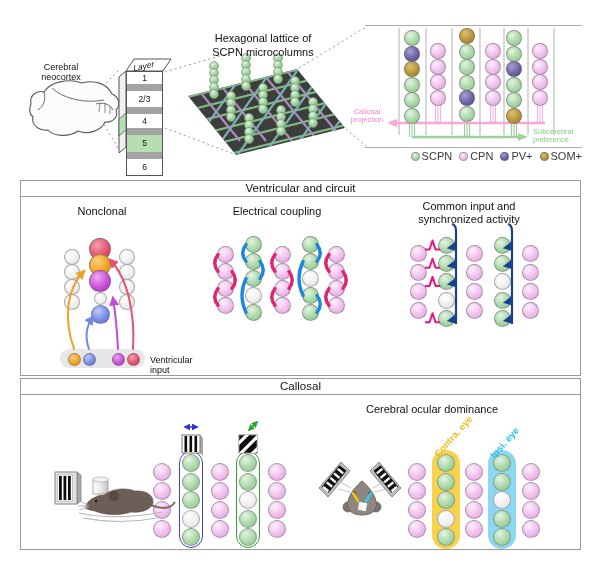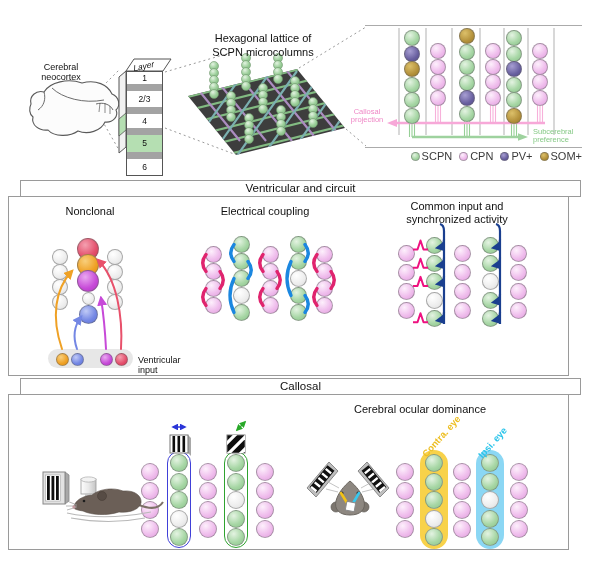--- a/index.html
+++ b/index.html
@@ -15,21 +15,21 @@
   .c-purple{background:radial-gradient(circle at 36% 30%,#a79ed2,#685f9f 62%,#544b8b)}
   .c-gold{background:radial-gradient(circle at 36% 30%,#dcc06a,#b3903a 62%,#997b27)}
   .c-gray,.c-white{background:radial-gradient(circle at 36% 30%,#ffffff,#ededed 60%,#dbdbdb)}
   .c-red{background:radial-gradient(circle at 36% 30%,#f4a0b0,#e44f6c 60%,#cf3454)}
   .c-orange{background:radial-gradient(circle at 36% 30%,#f8cf7c,#efa125 60%,#dd8d12)}
   .c-magenta{background:radial-gradient(circle at 36% 30%,#e9a8f0,#c74ad8 60%,#b136c4)}
   .c-blue{background:radial-gradient(circle at 36% 30%,#c0caf6,#7487e4 60%,#5f73d8)}
   
   .hdr{position:absolute;left:20px;width:559px;height:15px;border:1px solid #9a9a9a;
     text-align:center;font-size:11.5px;line-height:15px;background:#fff}
-  .box{position:absolute;left:8px;width:559px;border:1px solid #9a9a9a;background:#fff}
+  .box{position:absolute;left:20px;width:559px;border:1px solid #9a9a9a;background:#fff}
   .panel{position:absolute;top:0;height:100%}
   .stack{position:absolute;left:0;top:0;right:0;bottom:0}
   .ptitle{position:absolute;font-size:11px;line-height:13px;text-align:center;
     transform:translateX(-50%);white-space:pre-line}
   
   #celltype{position:absolute;left:365px;top:4px;width:217px;height:160px}
   #celltype .rule{position:absolute;left:0;width:217px;border-top:1px solid #ababab}
   .wall{position:absolute;top:24px;width:2px;height:107px;background:#d8d8d8}
   .proj-lbl{position:absolute;font-size:7.5px;line-height:8px;white-space:pre-line}
   #legend{position:absolute;right:0;top:146px;display:flex;gap:7px;align-items:center;

